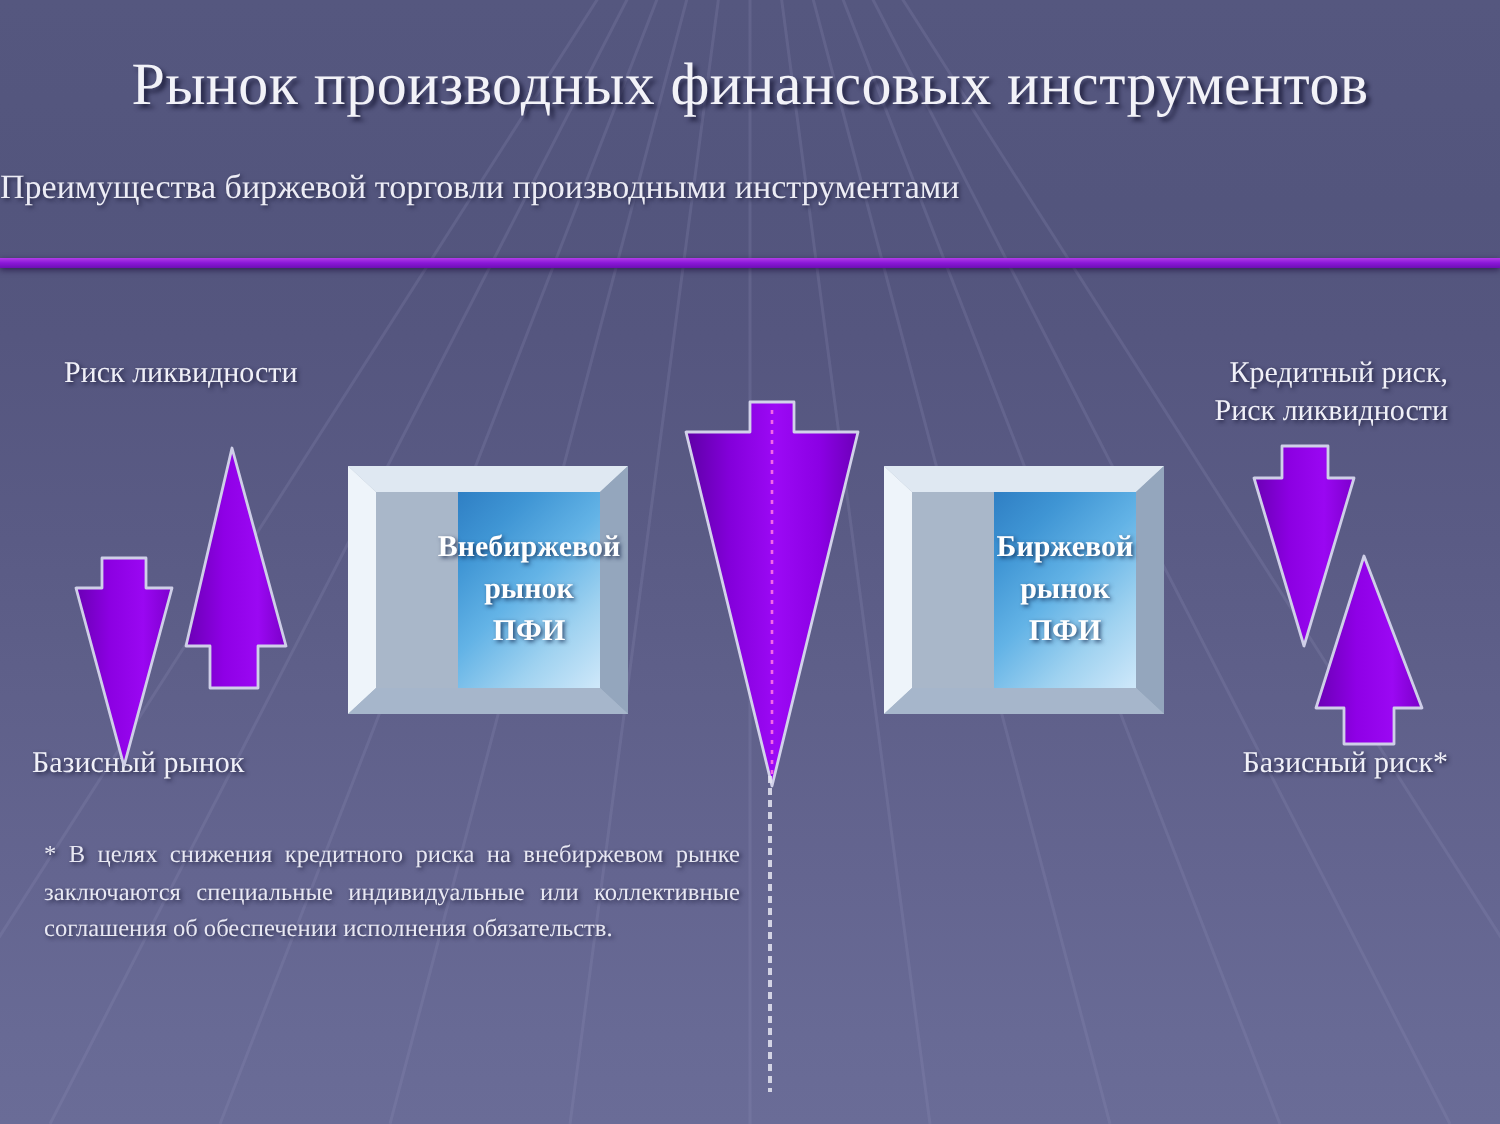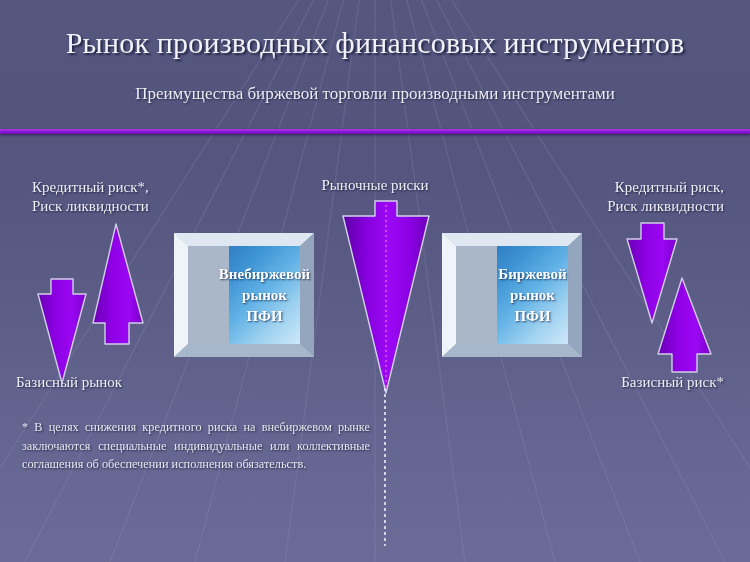--- a/index.html
+++ b/index.html
@@ -57,21 +57,20 @@
     color: #f2f2f8;
     text-shadow: 2px 2px 2px rgba(20,20,50,.75);
     white-space: nowrap;
   }
 
   #subtitle {
     position: absolute;
     top: 84px;
     left: 0;
     width: 750px;
-    text-align: center;
     font-size: 17px;
     color: #ececf5;
     text-shadow: 1px 1px 2px rgba(20,20,50,.7);
     white-space: nowrap;
   }
 
   #divider-bar {
     position: absolute;
     top: 129px;
     left: 0;
@@ -196,27 +195,25 @@
     </svg>
   </div>
 
   <div class="header-zone">
     <div id="title">Рынок производных финансовых инструментов</div>
     <div id="subtitle">Преимущества биржевой торговли производными инструментами</div>
   </div>
   <div id="divider-bar"></div>
 
   <div class="label" style="left:32px; top:178px;">
-    <div>Кредитный риск*,</div>
     <div>Риск ликвидности</div>
   </div>
 
   <div class="label" style="left:16px; top:373px;">Базисный рынок</div>
 
-  <div class="label" style="left:0; top:176px; width:750px; text-align:center;">Рыночные риски</div>
 
   <div class="label r" style="right:26px; top:178px;">
     <div>Кредитный риск,</div>
     <div>Риск ликвидности</div>
   </div>
 
   <div class="label r" style="right:26px; top:373px;">Базисный риск*</div>
 
   <div class="arrow" style="left:36px; top:277px;">
     <svg width="52" height="108" viewBox="0 0 52 108">

